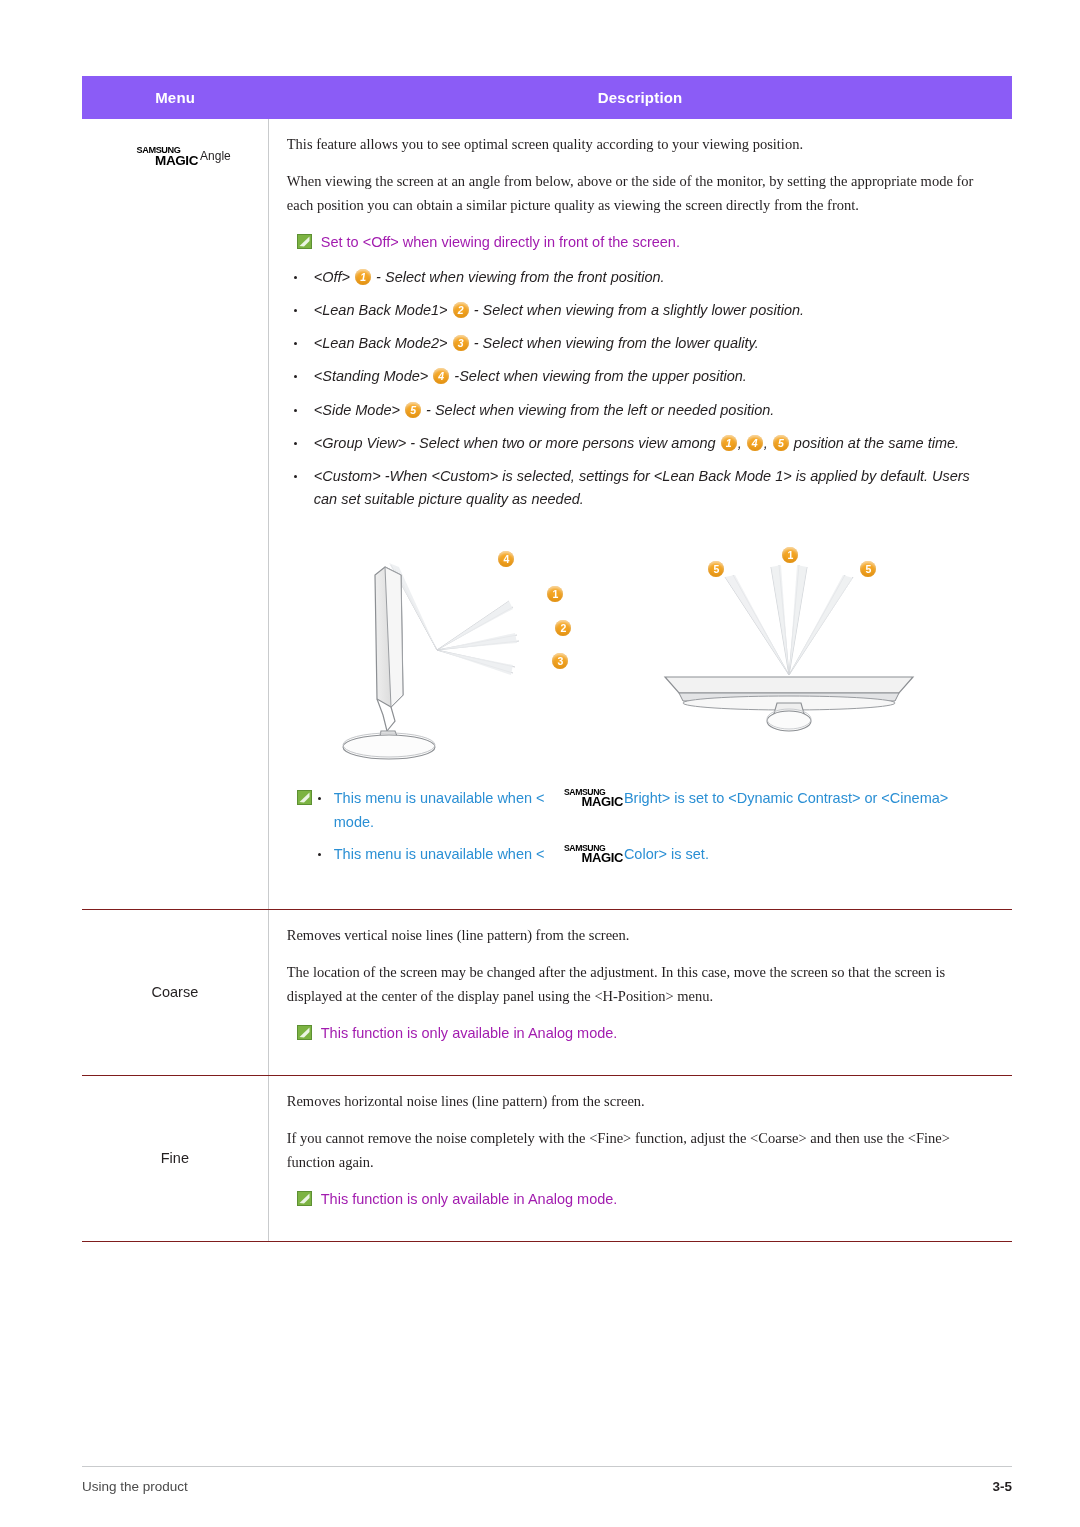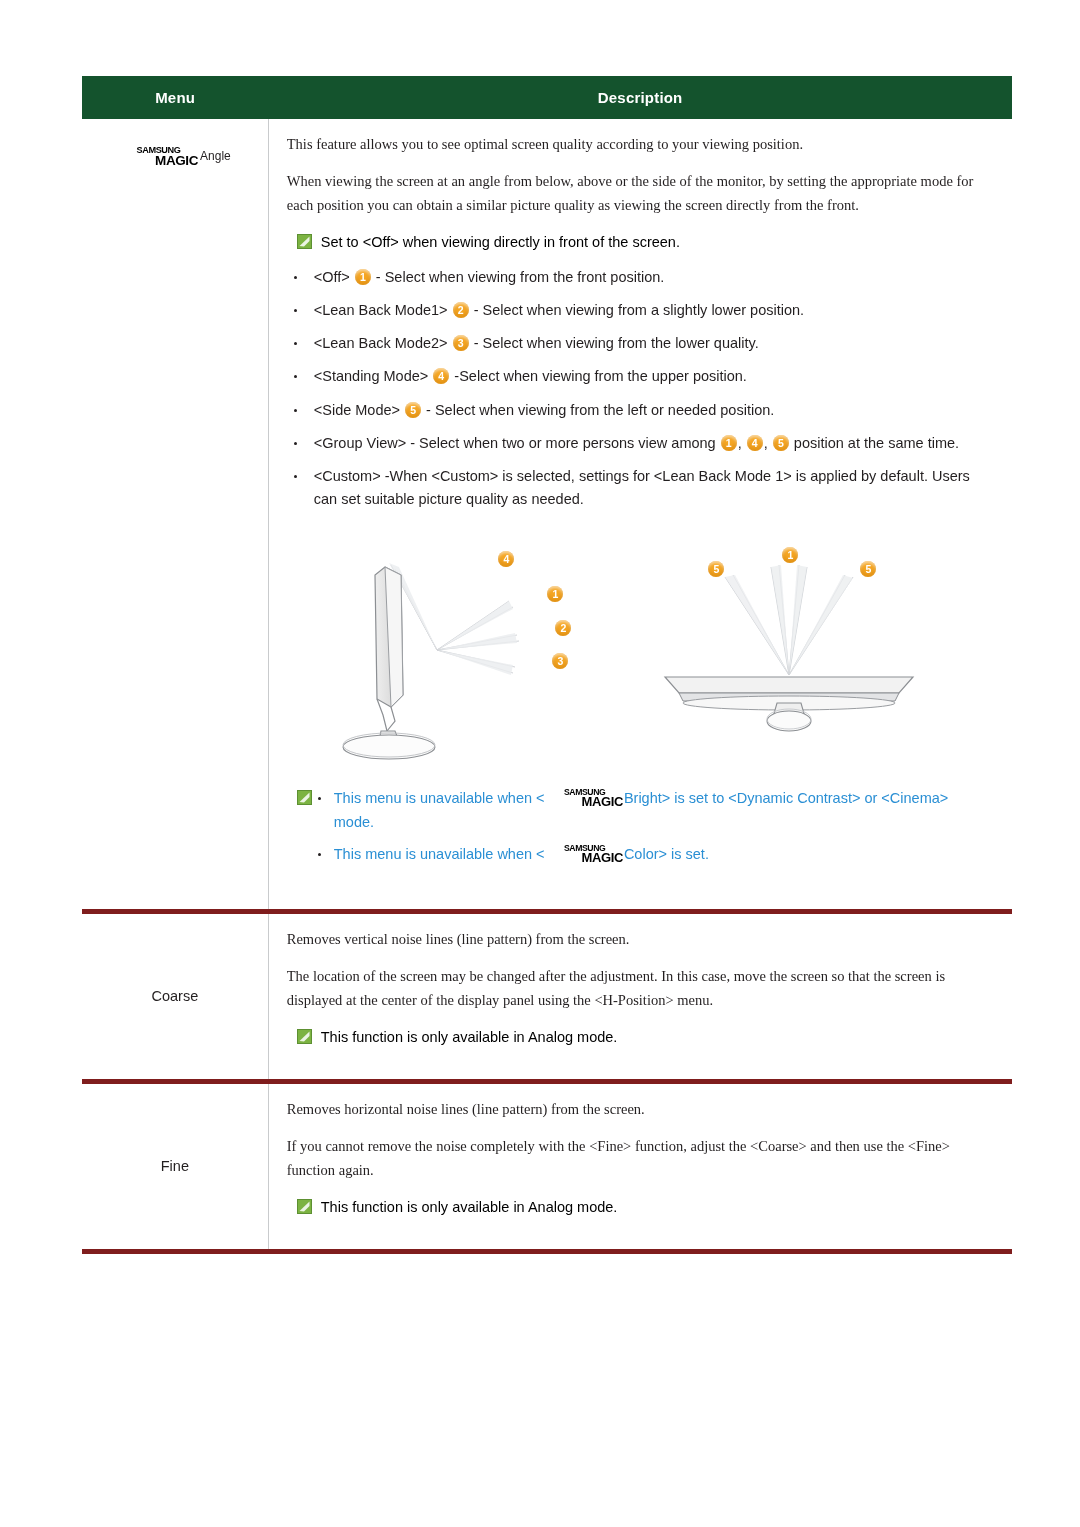--- a/index.html
+++ b/index.html
@@ -23,33 +23,33 @@
 
   
   .doc-table {
     position: absolute;
     left: 82px;
     top: 76px;
     width: 930px;
     border-collapse: collapse;
   }
   .doc-table th {
-    background: #14532d;
+    background: #8b5cf6;
     color: #ffffff;
     font-size: 15px;
     font-weight: bold;
     padding: 13px 0 13px 0;
     text-align: center;
     letter-spacing: 0.2px;
   }
   .th-menu { width: 186px; }
   .th-desc { width: 744px; }
   .doc-table td {
     vertical-align: top;
-    border-bottom: 5px solid #7f1d1d;
+    border-bottom: 1px solid #7f1d1d;
     padding: 0;
   }
   td.menu-cell {
     width: 186px;
     border-right: 1px solid #c9cbcd;
     text-align: center;
     font-size: 14.5px;
     color: #231f20;
     vertical-align: middle;
   }
@@ -114,36 +114,37 @@
   }
   .note-icon {
     flex: 0 0 auto;
     width: 15px;
     height: 15px;
     margin-top: 3px;
     position: relative;
   }
   .note-icon svg { display: block; }
   .notice-text {
-    color: #000000;
+    color: #a21caf;
     font-size: 14.5px;
     line-height: 1.55;
   }
 
   
   ul.bullets {
     list-style: none;
     margin: 12px 0 0 0;
     padding: 0;
   }
   ul.bullets > li {
     position: relative;
     padding-left: 27px;
     margin-bottom: 10px;
     line-height: 1.6;
+    font-style: italic;
   }
   ul.bullets > li:before {
     content: "";
     position: absolute;
     left: 7px;
     top: 10px;
     width: 3px;
     height: 3px;
     background: #231f20;
     border-radius: 50%;
@@ -423,14 +424,18 @@
               </svg>
             </span>
             <span class="notice-text">This function is only available in Analog mode.</span>
           </div>
         </td>
       </tr>
 
     </tbody>
   </table>
 
+  <div class="footer">
+    <span>Using the product</span>
+    <span class="page-num">3-5</span>
+  </div>
 
 </div>
 
 </body></html>

